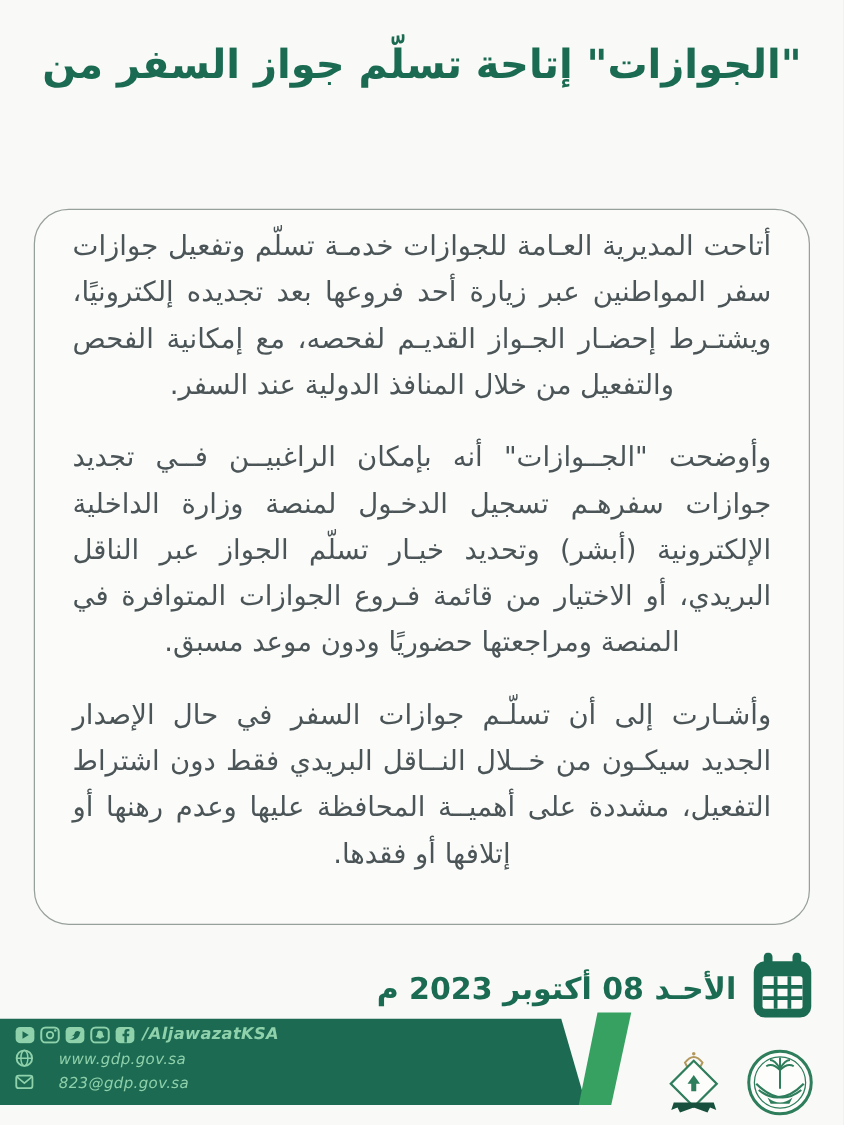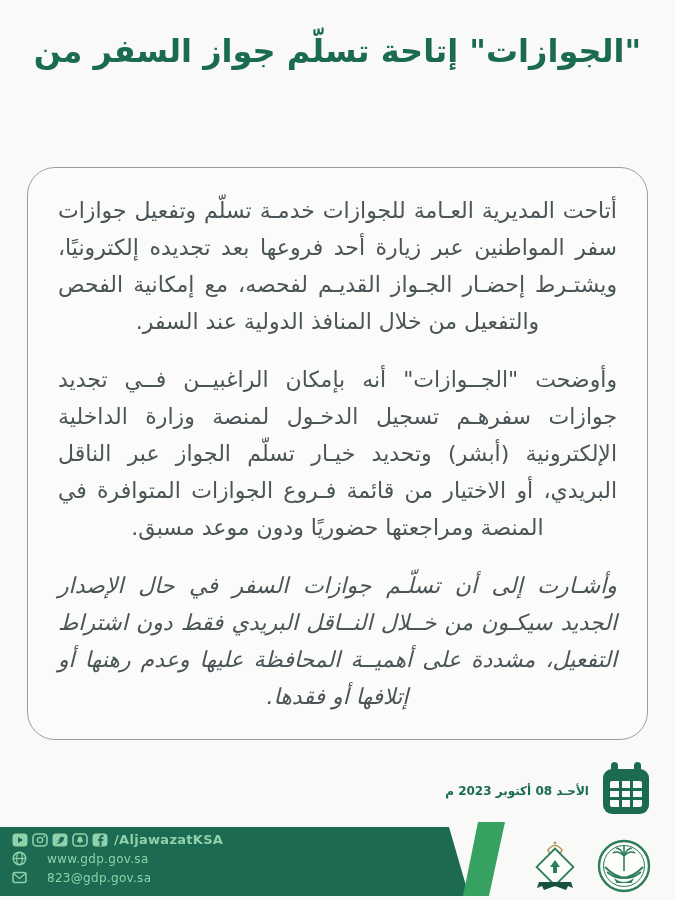--- a/index.html
+++ b/index.html
@@ -26,49 +26,49 @@
     line-height: 54px;
   }
 
   
   .card {
     position: absolute;
     top: 167px; left: 27px; right: 27px; height: 573px;
     background: #fbfbf9;
     border: 1.5px solid #98a09c;
     border-radius: 28px;
-    padding: 24px 30px 10px 30px;
+    padding: 11px 30px 10px 30px;
   }
   .card p {
     color: #4b5558;
     font-size: 22px;
     line-height: 37px;
     text-align: justify;
     text-align-last: center;
     margin-bottom: 21px;
   }
-  .card p:last-child { margin-bottom: 16px; font-style: italic; }
+  .card p:last-child { margin-bottom: 16px; }
 
   
   .date-row {
     position: absolute;
     top: 762px; right: 25px;
     display: flex;
     align-items: center;
     gap: 13px;
     direction: rtl;
   }
   .date-label {
     color: #1b6b52;
-    font-size: 12px;
+    font-size: 24px;
     font-weight: 700;
   }
 
   
-  .footer { position: absolute; left: 0; bottom: 4px; width: 675px; height: 82px; }
+  .footer { position: absolute; left: 0; bottom: 16px; width: 675px; height: 82px; font-style: italic; }
   .footer-shape { position: absolute; left: 0; top: 0; }
 
   .contact {
     position: absolute; left: 12px; top: 16px;
     direction: ltr;
     color: #8ed1ab;
     z-index: 2;
   }
   .contact-row { display: flex; align-items: center; height: 19px; }
   .social-icons { display: flex; align-items: center; gap: 4px; margin-right: 6px; }

